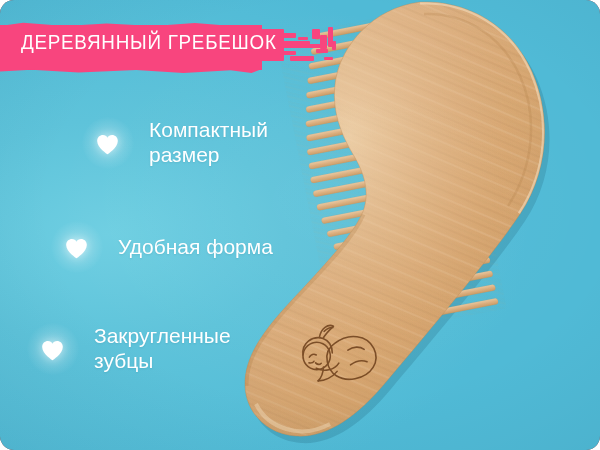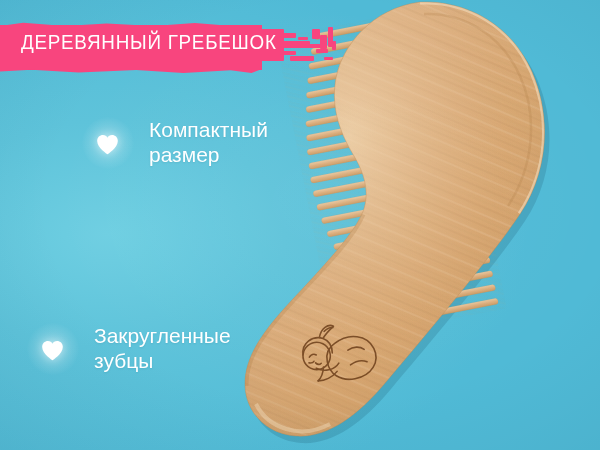--- a/index.html
+++ b/index.html
@@ -8,20 +8,21 @@
     padding: 0;
     background: #ffffff;
   }
   #banner {
     position: relative;
     width: 600px;
     height: 450px;
     overflow: hidden;
     background: #7f1d1d;
     font-family: "Liberation Sans", sans-serif;
+    border-radius: 14px;
     -webkit-font-smoothing: antialiased;
   }
 
   
   .bg-base {
     position: absolute;
     inset: 0;
     background: radial-gradient(ellipse 70% 60% at 18% 52%, #6fcfe2 0%, #5ec3da 42%, #50bad6 100%);
   }
   .bg-vignette {
@@ -297,20 +298,29 @@
     <span class="heart-wrap">
       <span class="heart-glow"></span>
       <svg class="heart" viewBox="0 0 24 22" aria-hidden="true">
         <path d="M12 21.2 C 12 21.2, 1.2 14.4, 1.2 7.3 C 1.2 3.4, 4.1 1, 7.2 1 C 9.4 1, 11.1 2.2, 12 3.8 C 12.9 2.2, 14.6 1, 16.8 1 C 19.9 1, 22.8 3.4, 22.8 7.3 C 22.8 14.4, 12 21.2, 12 21.2 Z" fill="#ffffff"></path>
       </svg>
     </span>
     <span class="feature-label">Компактный
 размер</span>
   </div>
 
+  <div class="feature feature-2">
+    <span class="heart-wrap">
+      <span class="heart-glow"></span>
+      <svg class="heart" viewBox="0 0 24 22" aria-hidden="true">
+        <path d="M12 21.2 C 12 21.2, 1.2 14.4, 1.2 7.3 C 1.2 3.4, 4.1 1, 7.2 1 C 9.4 1, 11.1 2.2, 12 3.8 C 12.9 2.2, 14.6 1, 16.8 1 C 19.9 1, 22.8 3.4, 22.8 7.3 C 22.8 14.4, 12 21.2, 12 21.2 Z" fill="#ffffff"></path>
+      </svg>
+    </span>
+    <span class="feature-label">Удобная форма</span>
+  </div>
 
   <div class="feature feature-3">
     <span class="heart-wrap">
       <span class="heart-glow"></span>
       <svg class="heart" viewBox="0 0 24 22" aria-hidden="true">
         <path d="M12 21.2 C 12 21.2, 1.2 14.4, 1.2 7.3 C 1.2 3.4, 4.1 1, 7.2 1 C 9.4 1, 11.1 2.2, 12 3.8 C 12.9 2.2, 14.6 1, 16.8 1 C 19.9 1, 22.8 3.4, 22.8 7.3 C 22.8 14.4, 12 21.2, 12 21.2 Z" fill="#ffffff"></path>
       </svg>
     </span>
     <span class="feature-label">Закругленные
 зубцы</span>

